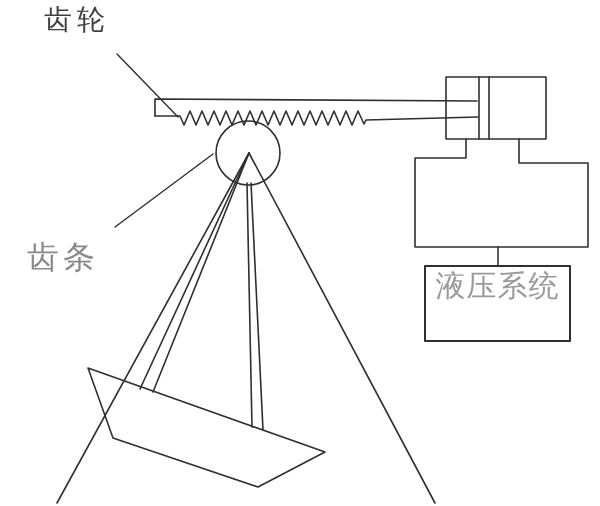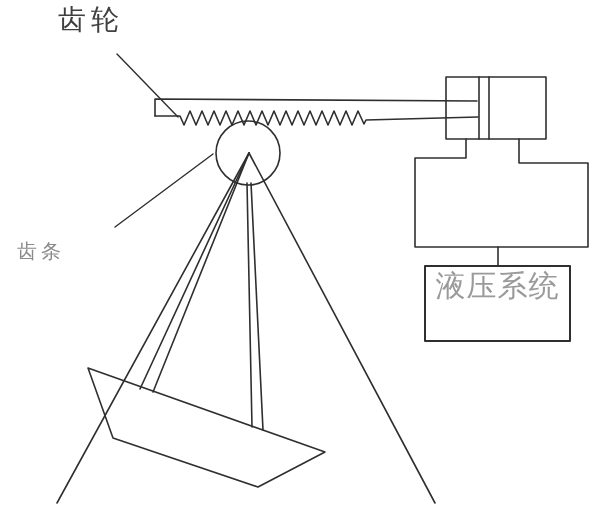--- a/index.html
+++ b/index.html
@@ -16,25 +16,24 @@
     position: absolute;
     line-height: 1;
     white-space: nowrap;
     user-select: none;
   }
   .label-gear {
     left: 44px; top: 6px;
     font-size: 28px;
     letter-spacing: 5px;
     color: #3f3f3f;
-    margin-left: 14px;
   }
   .label-rack {
-    left: 17px; top: 241px;
-    font-size: 20px;
+    left: 27px; top: 241px;
+    font-size: 32px;
     letter-spacing: 4px;
     color: #8a8a8a;
   }
   .label-hydraulic-wrap {
     position: absolute;
     left: 425px; top: 266px;
     width: 145px; height: 75px;
     display: flex;
     align-items: flex-start;
     justify-content: center;

